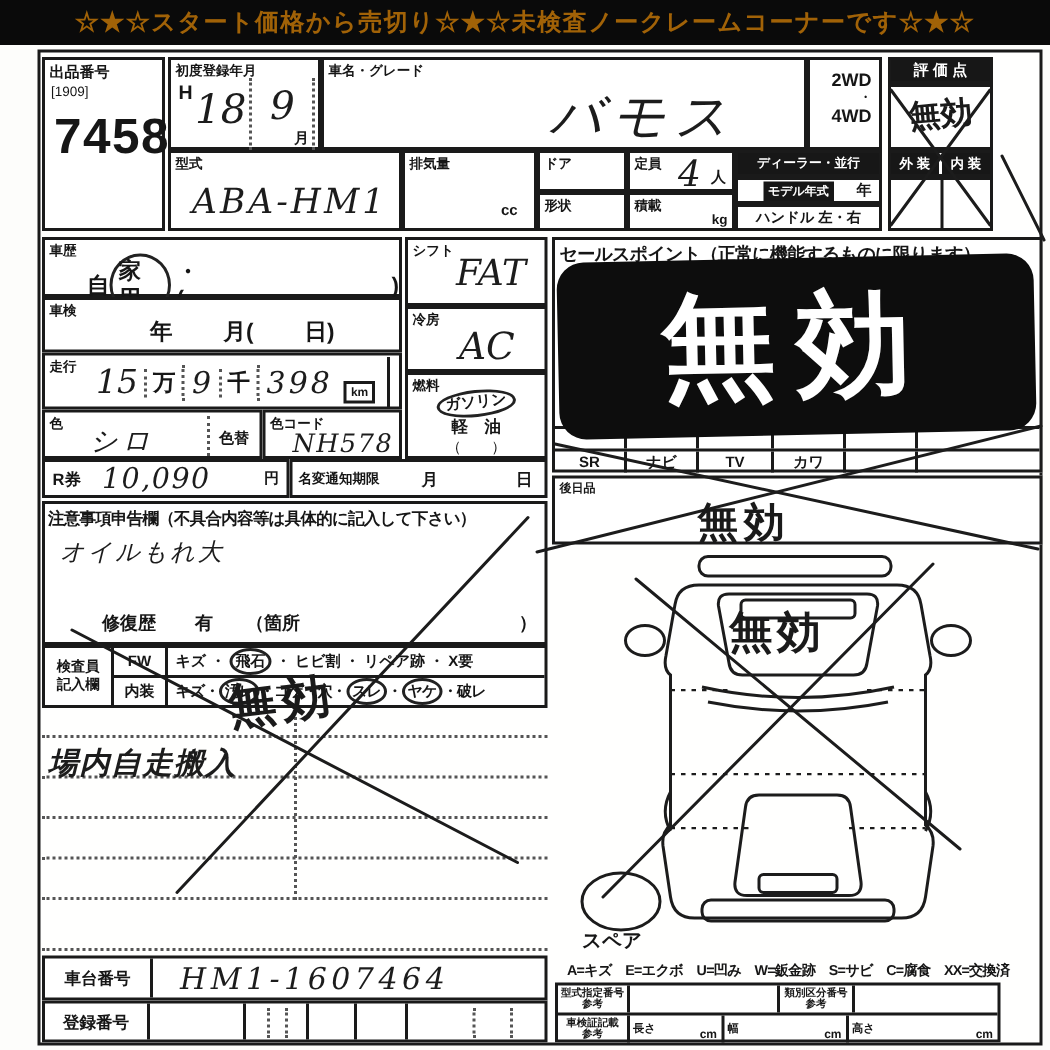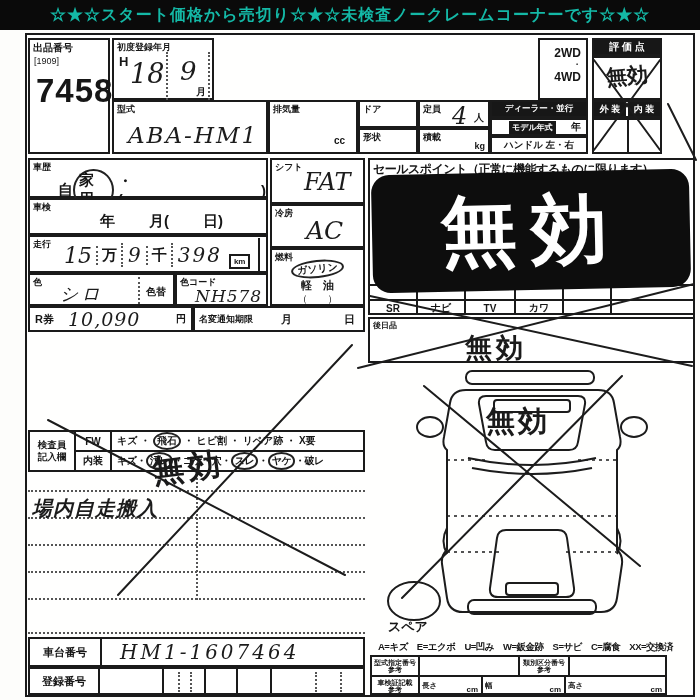--- a/index.html
+++ b/index.html
@@ -16,21 +16,21 @@
   .dot-v{position:absolute;border-left:2px dotted #555;width:0;}
   .cell{box-sizing:border-box;border-right:2px solid #1a1a1a;display:flex;align-items:center;justify-content:center;font-weight:bold;font-size:10px;}
   .flexrow{display:flex;align-items:center;}
   svg{position:absolute;left:0;top:0;pointer-events:none;}
 </style>
 </head>
 <body>
 
 <div id="page">
 
-  <div class="abs" style="left:0;top:0;width:700px;height:30px;background:#0a0a0a;color:#14b8a6;display:flex;align-items:center;justify-content:center;">
+  <div class="abs" style="left:0;top:0;width:700px;height:30px;background:#0a0a0a;color:#a16207;display:flex;align-items:center;justify-content:center;">
     <span style="font-weight:bold;font-size:16px;letter-spacing:1px;white-space:nowrap;">☆★☆スタート価格から売切り☆★☆未検査ノークレームコーナーです☆★☆</span>
   </div>
 
   <div class="box" style="left:25px;top:33px;width:670px;height:664px;background:#fffffe;"></div>
 
   <div class="box" style="left:28px;top:38px;width:82px;height:116px;">
     <span class="lbl" style="font-size:10px;">出品番号</span>
     <span class="abs" style="left:4px;top:16px;font-size:9px;">[1909]</span>
     <span class="abs" style="left:6px;top:32px;font-size:33px;font-weight:bold;letter-spacing:1px;">7458</span>
   </div>
@@ -38,20 +38,24 @@
   <div class="box" style="left:112px;top:38px;width:102px;height:62px;">
     <span class="lbl">初度登録年月</span>
     <span class="abs" style="left:5px;top:14px;font-size:13px;font-weight:bold;">H</span>
     <span class="abs hw" style="left:16px;top:18px;font-size:27px;">18</span>
     <div class="abs" style="left:52px;top:12px;width:44px;height:48px;border-left:2px dotted #555;border-right:2px dotted #555;">
       <span class="abs hw" style="left:12px;top:4px;font-size:26px;">9</span>
       <span class="abs" style="right:2px;bottom:1px;font-size:10px;font-weight:bold;">月</span>
     </div>
   </div>
 
+  <div class="box" style="left:214px;top:38px;width:324px;height:62px;">
+    <span class="lbl">車名・グレード</span>
+    <span class="abs hw" style="left:150px;top:14px;font-size:35px;letter-spacing:6px;">バモス</span>
+  </div>
 
   <div class="box" style="left:538px;top:38px;width:50px;height:62px;">
     <div style="text-align:right;padding:6px 5px 0 0;font-weight:bold;font-size:12px;line-height:1.2;">
       <div>2WD</div>
       <div style="font-size:8px;">・</div>
       <div>4WD</div>
     </div>
   </div>
 
   <div class="box" style="left:112px;top:100px;width:156px;height:54px;">
@@ -169,20 +173,30 @@
     <span style="font-size:11px;font-weight:bold;padding-left:5px;">R券</span>
     <span class="hw" style="font-size:19px;margin-left:14px;letter-spacing:1px;">10,090</span>
     <span style="font-size:10px;font-weight:bold;margin-left:auto;padding-right:5px;">円</span>
   </div>
   <div class="box" style="left:193px;top:306px;width:172px;height:26px;display:flex;align-items:center;">
     <span style="font-size:9px;font-weight:bold;padding-left:4px;">名変通知期限</span>
     <span style="font-size:11px;font-weight:bold;margin-left:28px;">月</span>
     <span style="font-size:11px;font-weight:bold;margin-left:auto;padding-right:8px;">日</span>
   </div>
 
+  <div class="box" style="left:28px;top:334px;width:337px;height:96px;">
+    <div style="font-size:11px;font-weight:bold;padding:2px 0 0 2px;white-space:nowrap;letter-spacing:-0.5px;">注意事項申告欄（不具合内容等は具体的に記入して下さい）</div>
+    <div class="hw" style="position:absolute;left:10px;top:22px;font-size:16px;letter-spacing:2px;">オイルもれ大</div>
+    <div class="abs flexrow" style="left:38px;bottom:4px;width:290px;font-size:12px;font-weight:bold;">
+      <span>修復歴</span>
+      <span style="margin-left:26px;">有</span>
+      <span style="margin-left:22px;">（箇所</span>
+      <span style="margin-left:auto;">）</span>
+    </div>
+  </div>
 
   <div class="box" style="left:28px;top:430px;width:337px;height:42px;display:flex;">
     <div style="width:44px;border-right:2px solid #1a1a1a;display:flex;flex-direction:column;justify-content:center;align-items:center;font-size:9.5px;font-weight:bold;line-height:1.25;">
       <span>検査員</span>
       <span>記入欄</span>
     </div>
     <div style="flex:1;display:flex;flex-direction:column;">
       <div style="flex:1;display:flex;align-items:center;border-bottom:2px solid #1a1a1a;">
         <span style="width:34px;text-align:center;font-size:10px;font-weight:bold;border-right:2px solid #1a1a1a;align-self:stretch;display:flex;align-items:center;justify-content:center;">FW</span>
         <span style="font-size:10px;font-weight:bold;padding-left:5px;white-space:nowrap;">

